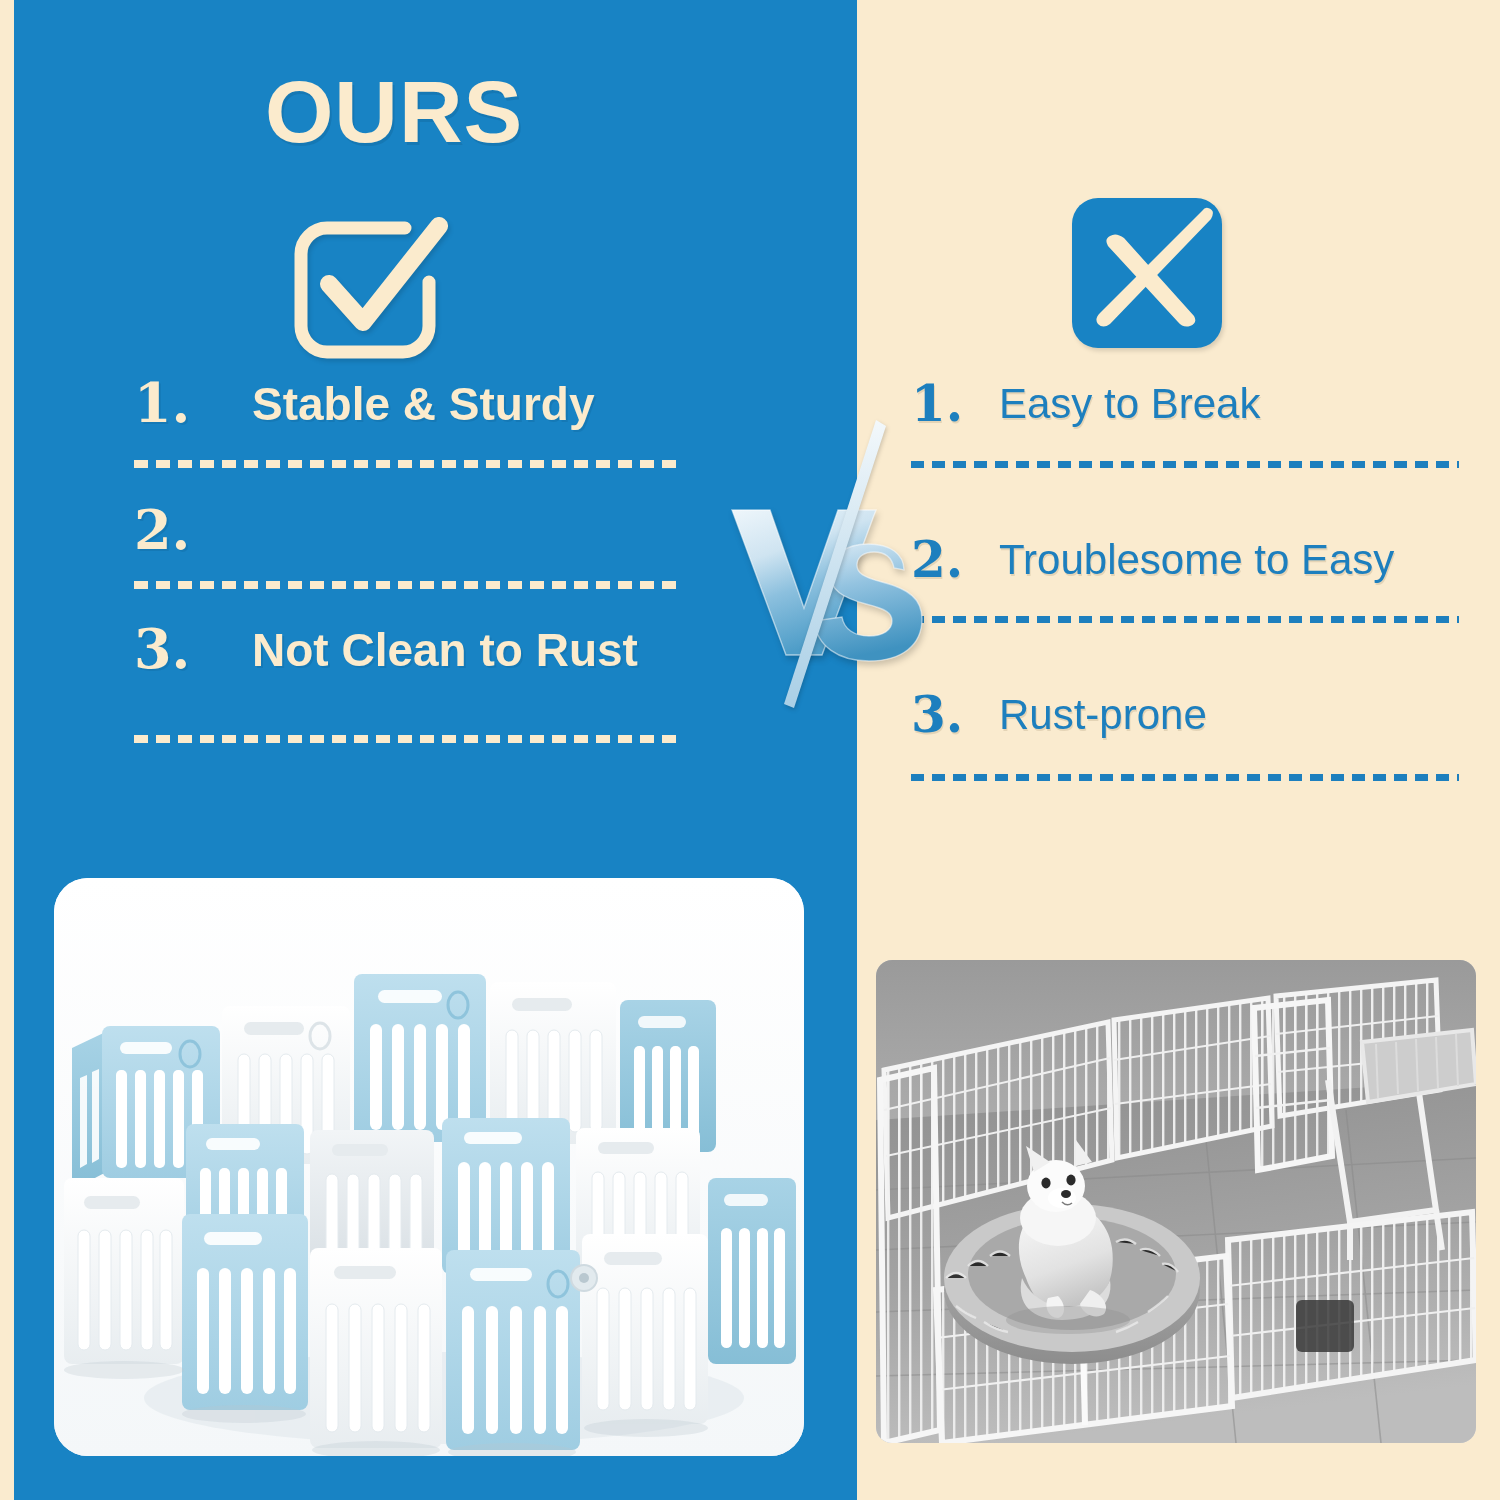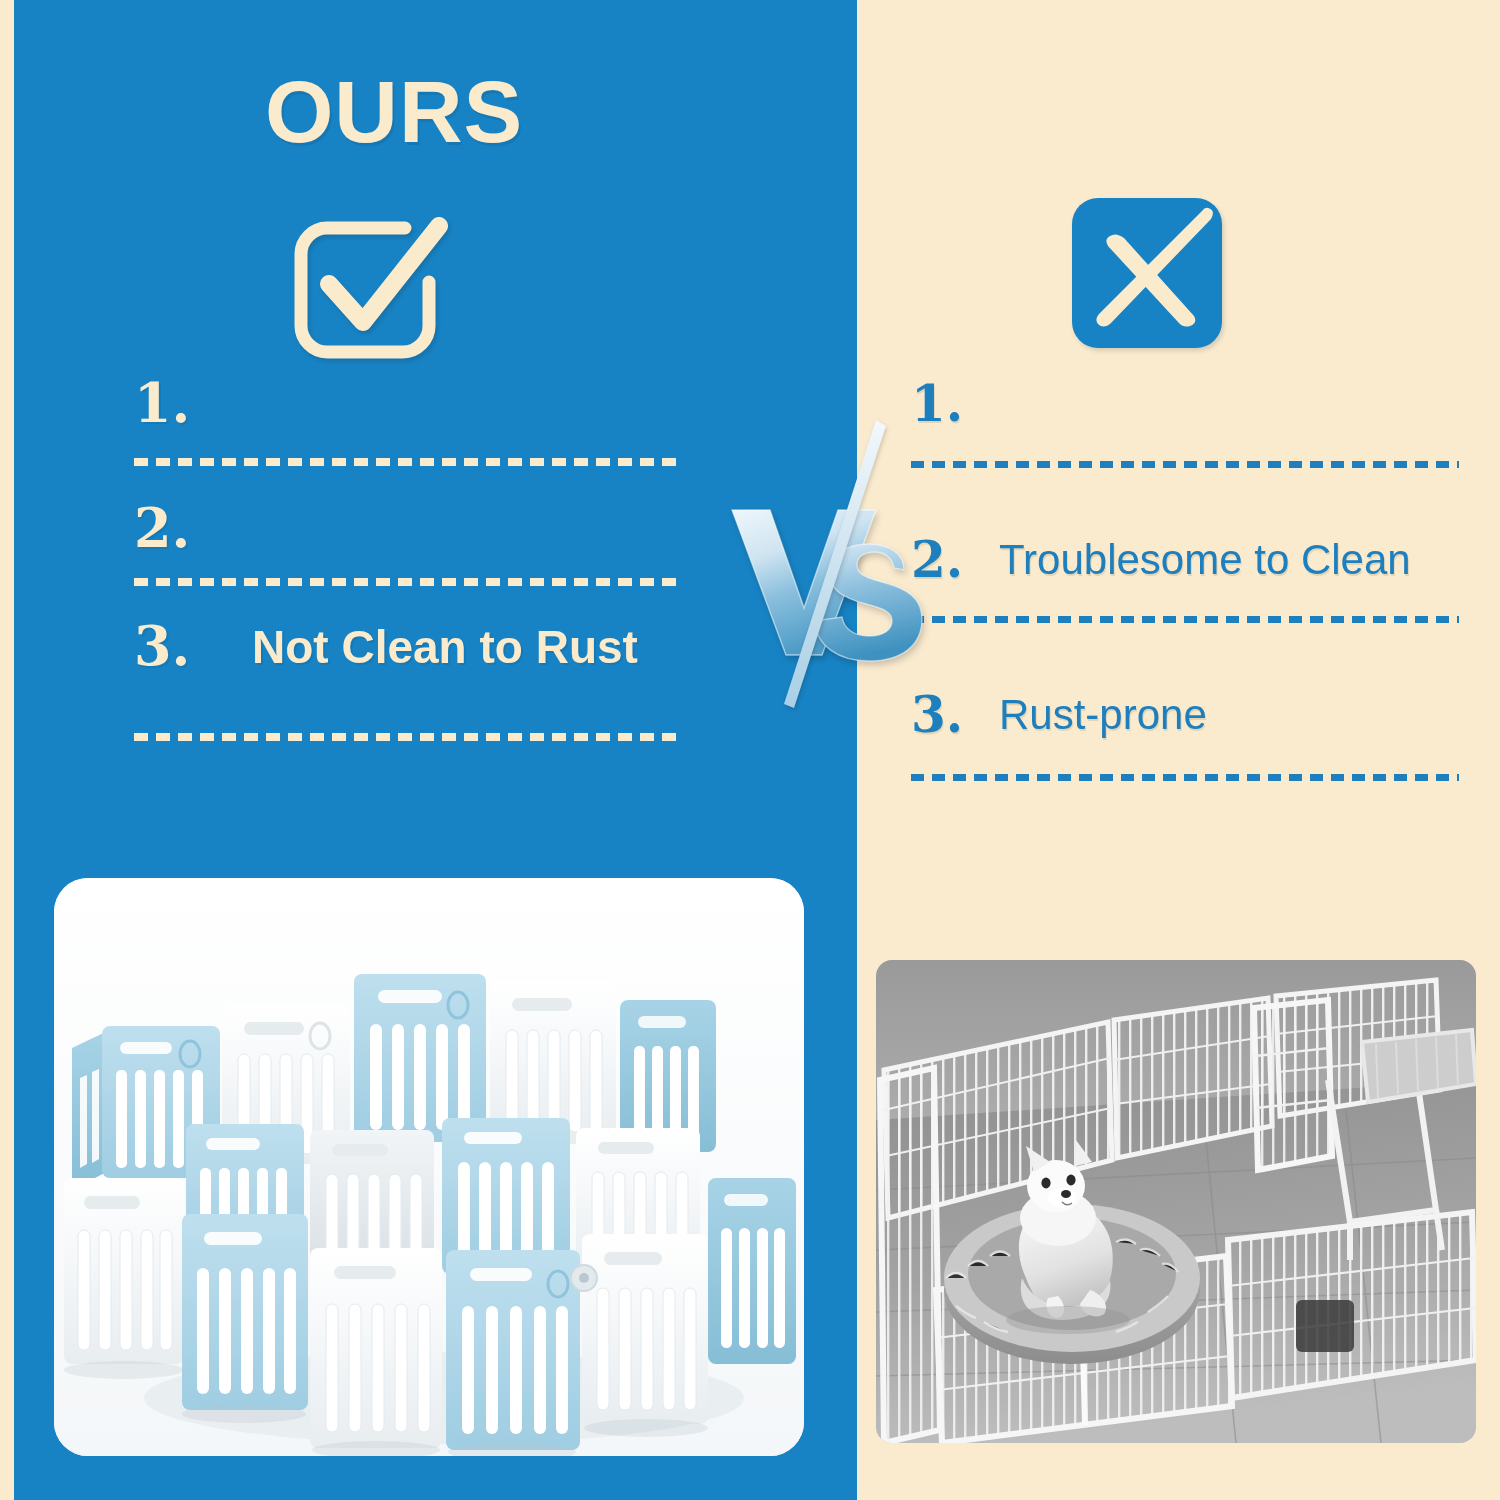--- a/index.html
+++ b/index.html
@@ -204,45 +204,47 @@
       <rect x="6" y="6" width="150" height="150" rx="26" ry="26" fill="#1883C4"></rect>
       <path d="M44 44 Q50 40 58 46 L128 124 Q132 131 124 134 Q117 136 112 130 L42 54 Q38 47 44 44 Z" fill="#FBEBCD"></path>
       <path d="M142 16 Q150 18 145 27 L44 132 Q37 137 32 132 Q28 127 34 121 L136 19 Q139 15 142 16 Z" fill="#FBEBCD"></path>
     </svg>
   </div>
 
   <div class="list list-left">
 
     <div class="row row-left">
       <div class="num num-left">1.</div>
+      <div class="label label-left">Stable &amp; Sturdy</div>
     </div>
     <div class="dash dash-left" style="margin:26px 0 34px 0;"></div>
 
     <div class="row row-left">
       <div class="num num-left">2.</div>
     </div>
     <div class="dash dash-left" style="margin:22px 0 32px 0;"></div>
 
     <div class="row row-left">
       <div class="num num-left">3.</div>
       <div class="label label-left">Not Clean to Rust</div>
     </div>
     <div class="dash dash-left" style="margin:56px 0 0 0;"></div>
   </div>
 
   <div class="list list-right">
 
     <div class="row">
       <div class="num num-right">1.</div>
+      <div class="label label-right">Easy to Break</div>
     </div>
     <div class="dash dash-right" style="margin:30px 0 66px 0;"></div>
 
     <div class="row">
       <div class="num num-right">2.</div>
-      <div class="label label-right">Troublesome to Clean</div>
+      <div class="label label-right">Troublesome to Easy</div>
     </div>
     <div class="dash dash-right" style="margin:30px 0 66px 0;"></div>
 
     <div class="row">
       <div class="num num-right">3.</div>
       <div class="label label-right">Rust-prone</div>
     </div>
     <div class="dash dash-right" style="margin:32px 0 0 0;"></div>
   </div>
 

